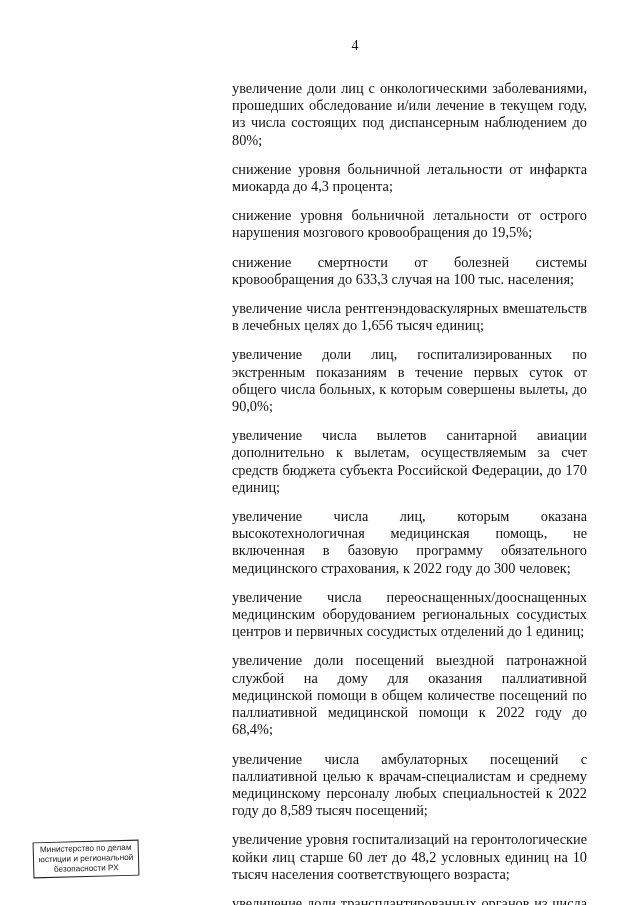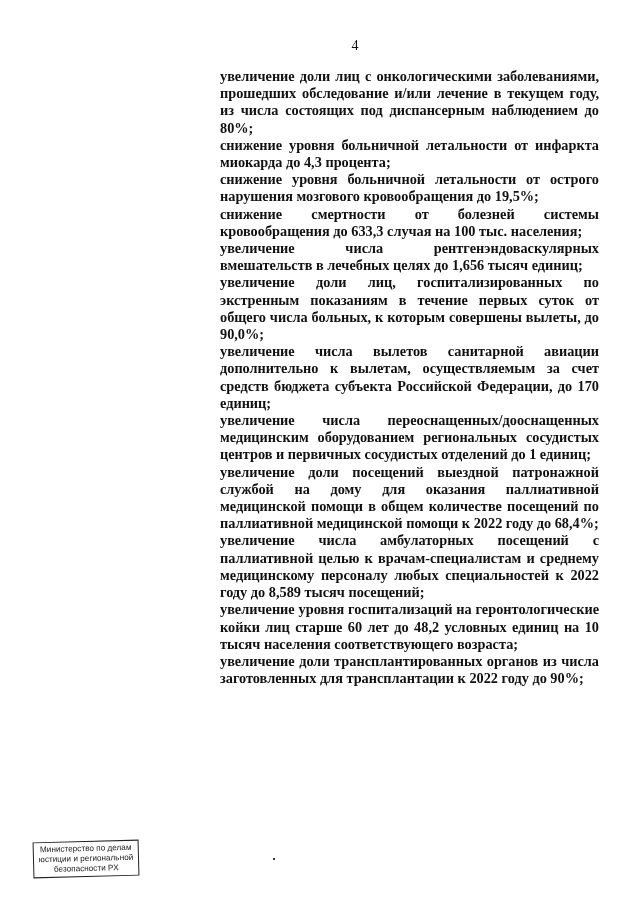--- a/index.html
+++ b/index.html
@@ -2,40 +2,41 @@
 <html><head>
 <meta charset="utf-8">
 <style>
   html, body { margin:0; padding:0; background:#ffffff; }
   body { width:640px; height:905px; position:relative; overflow:hidden;
          font-family:"Liberation Serif","DejaVu Serif",serif; color:#111; }
   .page-num { position:absolute; top:38px; left:0; width:640px; text-align:center;
               font-size:14px; padding-left:70px; box-sizing:border-box; }
   .body-text { position:absolute; top:68px; left:220px; width:379px;
                font-size:14.3px; line-height:17.2px; }
-  .body-text p { margin:0; text-align:justify; text-align-last:left;font-weight:bold; }
+  .body-text p { margin:12px; text-align:justify; text-align-last:left; }
   .stamp { position:absolute; left:33px; top:841px; width:100px;
            border:1px solid #222; font-family:"Liberation Sans","DejaVu Sans",sans-serif;
            font-size:8.2px; line-height:10px; text-align:center; padding:2px 2px;
            transform:rotate(-1.5deg); color:#222; }
   .dot { position:absolute; left:273px; top:858px; width:2px; height:2px; background:#333; }
 </style>
 </head>
 <body>
 
 <div class="page-num">4</div>
 
 <div class="body-text">
   <p>увеличение доли лиц с онкологическими заболеваниями, прошедших обследование и/или лечение в текущем году, из числа состоящих под диспансерным наблюдением до 80%;</p>
   <p>снижение уровня больничной летальности от инфаркта миокарда до 4,3 процента;</p>
   <p>снижение уровня больничной летальности от острого нарушения мозгового кровообращения до 19,5%;</p>
   <p>снижение смертности от болезней системы кровообращения до 633,3 случая на 100 тыс. населения;</p>
   <p>увеличение числа рентгенэндоваскулярных вмешательств в лечебных целях до 1,656 тысяч единиц;</p>
   <p>увеличение доли лиц, госпитализированных по экстренным показаниям в течение первых суток от общего числа больных, к которым совершены вылеты, до 90,0%;</p>
   <p>увеличение числа вылетов санитарной авиации дополнительно к вылетам, осуществляемым за счет средств бюджета субъекта Российской Федерации, до 170 единиц;</p>
+  <p>увеличение числа лиц, которым оказана высокотехнологичная медицинская помощь, не включенная в базовую программу обязательного медицинского страхования, к 2022 году до 300 человек;</p>
   <p>увеличение числа переоснащенных/дооснащенных медицинским оборудованием региональных сосудистых центров и первичных сосудистых отделений до 1 единиц;</p>
   <p>увеличение доли посещений выездной патронажной службой на дому для оказания паллиативной медицинской помощи в общем количестве посещений по паллиативной медицинской помощи к 2022 году до 68,4%;</p>
   <p>увеличение числа амбулаторных посещений с паллиативной целью к врачам-специалистам и среднему медицинскому персоналу любых специальностей к 2022 году до 8,589 тысяч посещений;</p>
   <p>увеличение уровня госпитализаций на геронтологические койки лиц старше 60 лет до 48,2 условных единиц на 10 тысяч населения соответствующего возраста;</p>
   <p>увеличение доли трансплантированных органов из числа заготовленных для трансплантации к 2022 году до 90%;</p>
 </div>
 
 <div class="stamp">
   <div>Министерство по делам</div>
   <div>юстиции и региональной</div>

